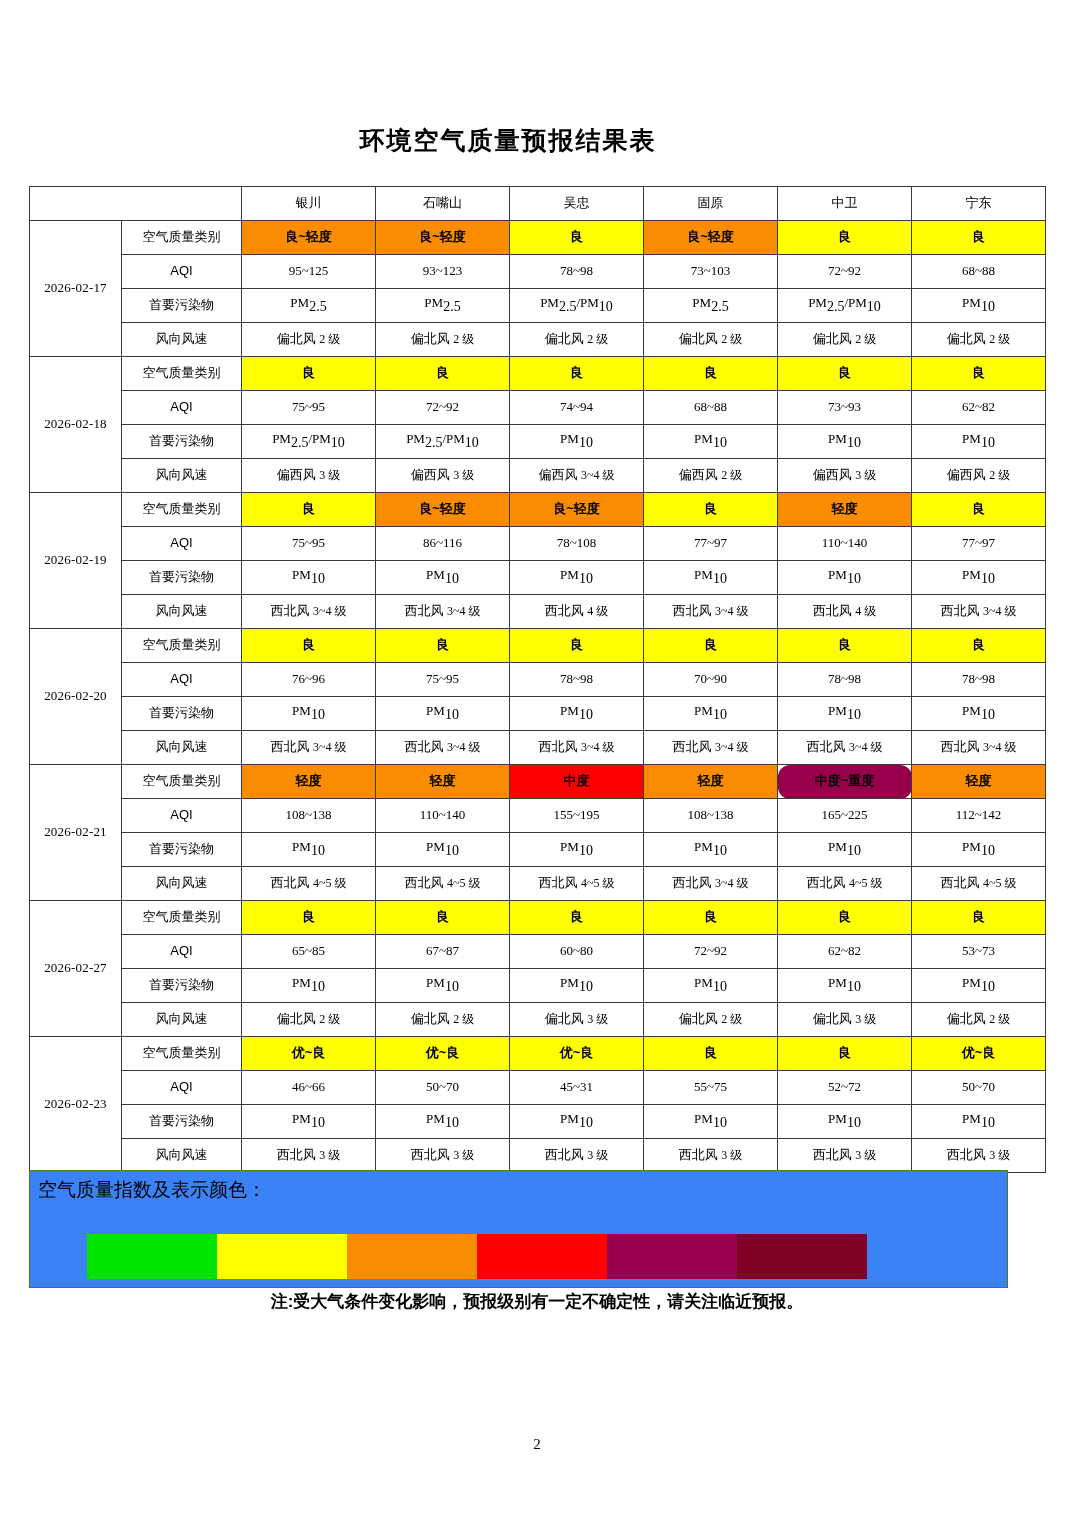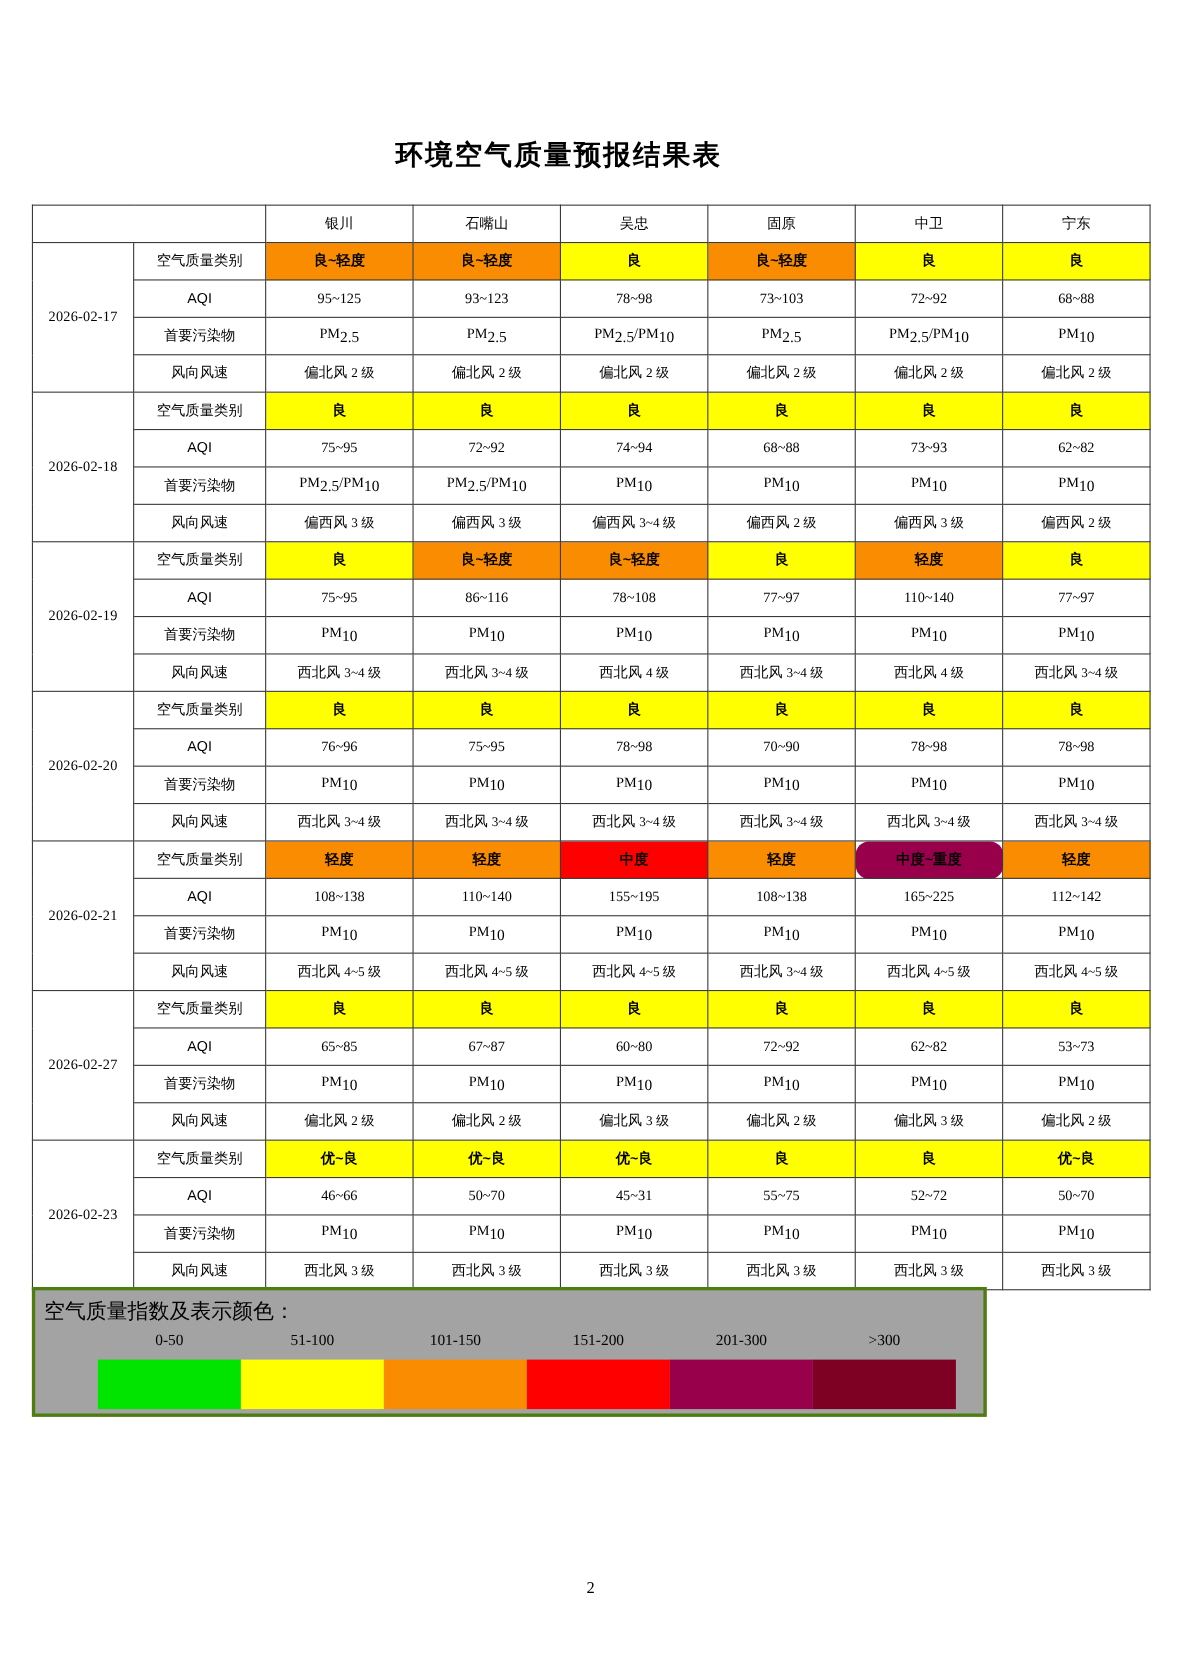--- a/index.html
+++ b/index.html
@@ -87,24 +87,24 @@
   }
   .f-liang  {background:#FFFF00 !important;color:#000;}
   .f-qing   {background:#F98C00 !important;color:#000;}
   .f-zhong  {background:#FF0000 !important;color:#000;}
   .f-zhongz {background:#99004C !important;color:#fff;border-radius:12px;}
 
   
   .legend-box{
     position:absolute;
     left:29px;top:1170px;
-    width:868px;height:118px;
-    border:3px solid #4d7c0f;
+    width:979px;height:118px;
+    border:1px solid #4d7c0f;
     box-sizing:border-box;
-    background:#a3a3a3;
+    background:#3b82f6;
   }
   .legend-title{
     position:absolute;left:8px;top:6px;
     font-size:19px;color:#000;
   }
   .legend-strip{
     position:absolute;
     left:57px;top:63px;
     width:780px;height:45px;
     display:flex;
@@ -425,34 +425,27 @@
           <td class="wind">西北风 <span class="lv">3 级</span></td>
           <td class="wind">西北风 <span class="lv">3 级</span></td>
           <td class="wind">西北风 <span class="lv">3 级</span></td>
           <td class="wind">西北风 <span class="lv">3 级</span></td>
         </tr>
       </tbody>
   </table>
 
   <div class="legend-box">
     <div class="legend-title">空气质量指数及表示颜色：</div>
-    <div class="legend-labels" id="legend-labels">
-        <div class="legend-lab">0-50</div>
-        <div class="legend-lab">51-100</div>
-        <div class="legend-lab">101-150</div>
-        <div class="legend-lab">151-200</div>
-        <div class="legend-lab">201-300</div>
-        <div class="legend-lab">&gt;300</div>
-      </div>
     <div class="legend-strip" id="legend-strip">
         <div class="legend-seg" style="background: rgb(0, 228, 0);"></div>
         <div class="legend-seg" style="background: rgb(255, 255, 0);"></div>
         <div class="legend-seg" style="background: rgb(249, 140, 0);"></div>
         <div class="legend-seg" style="background: rgb(255, 0, 0);"></div>
         <div class="legend-seg" style="background: rgb(153, 0, 76);"></div>
         <div class="legend-seg" style="background: rgb(126, 0, 35);"></div>
       </div>
   </div>
 
+  <div class="note">注:受大气条件变化影响，预报级别有一定不确定性，请关注临近预报。</div>
 
   <div class="pagenum">2</div>
 
 </div>
 
 </body></html>

